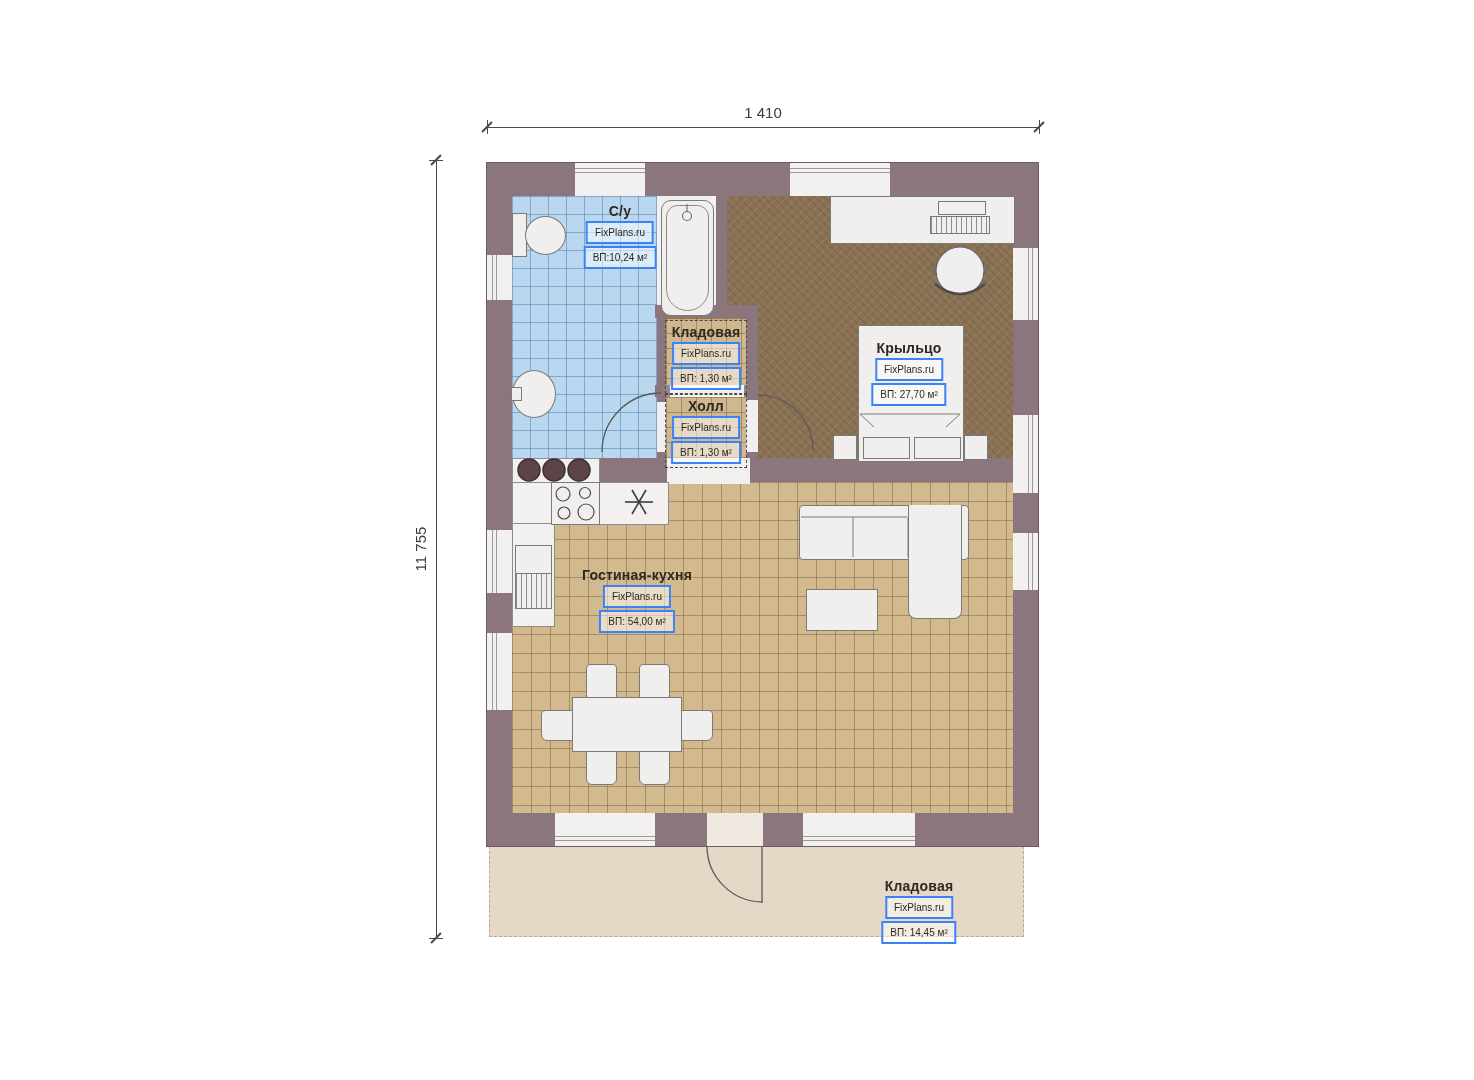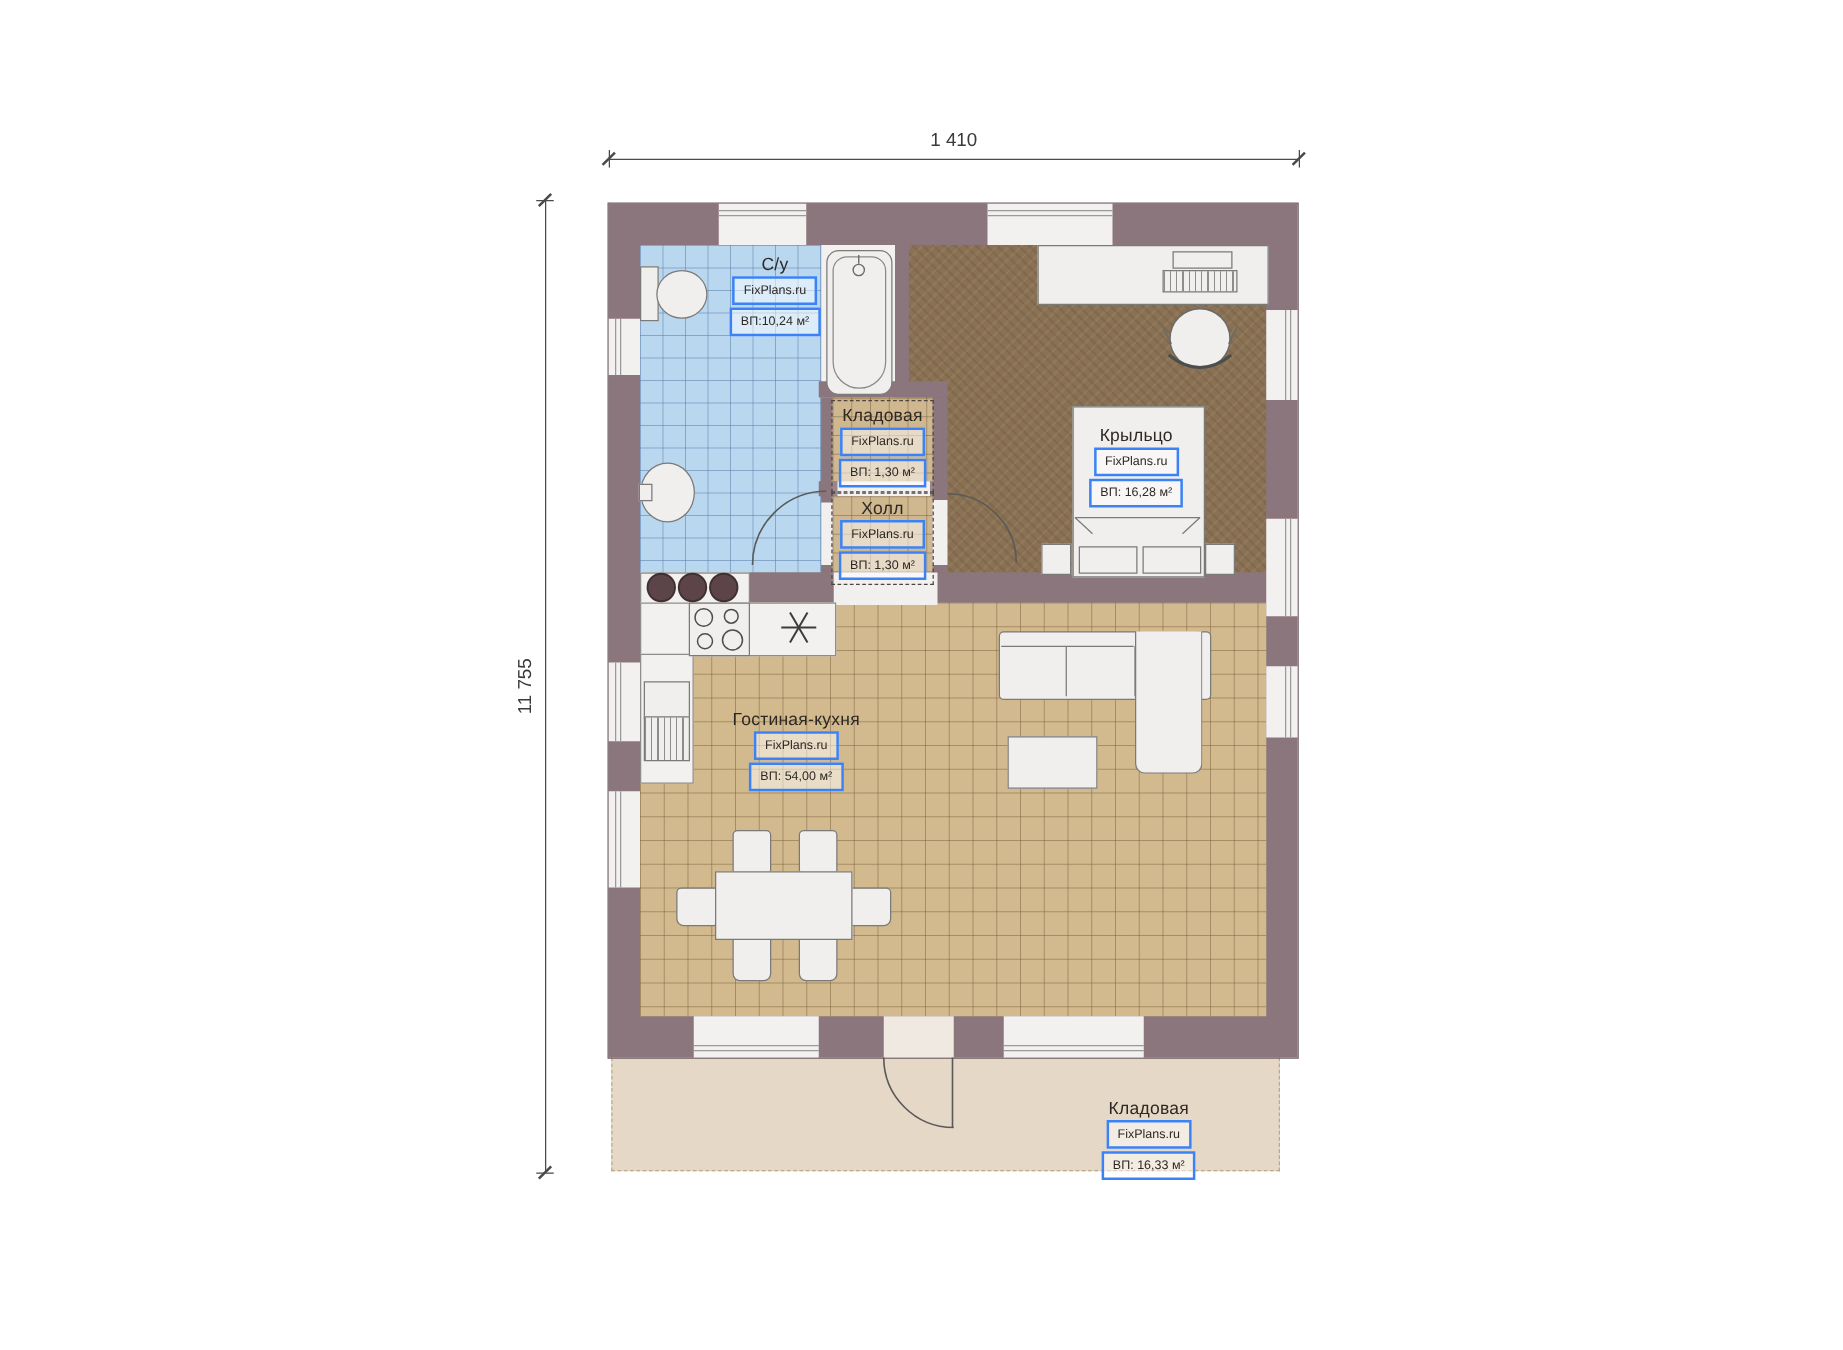--- a/index.html
+++ b/index.html
@@ -46,21 +46,21 @@
   .furn{position:absolute;background:var(--furniture,#f0efed);border:1px solid #7a7a78;}
   .round{border-radius:50%;}
   .chair{border-radius:4px 4px 6px 6px;}
   .tub{border-radius:10px;}
   .tub-inner{position:absolute;left:4px;top:4px;right:4px;bottom:4px;
              border:1px solid #8a8a88;border-radius:14px 14px 26px 26px;background:var(--furniture,#f0efed);}
   .hatch-v{background-image:repeating-linear-gradient(90deg,#8d8d8b 0 1px,transparent 1px 5px);}
   
   .lbl{position:absolute;display:flex;flex-direction:column;align-items:center;gap:2px;
        transform:translateX(-50%);z-index:30;white-space:nowrap;}
-  .lbl .t{font-weight:normal;font-size:14px;letter-spacing:.2px;}
+  .lbl .t{font-weight:bold;font-size:14px;letter-spacing:.2px;}
   .lbl .b{border:2px solid #3b82f6;background:rgba(255,255,255,.5);
           padding:0 7px;font-size:10px;line-height:19px;}
   .lbl.dashed{border:1px dashed #4e463e;padding:3px 5px;background:rgba(255,255,255,.12);}
   
   .dim-line-h{position:absolute;background:#4a4a4a;height:1px;}
   .dim-line-v{position:absolute;background:#4a4a4a;width:1px;}
   .dim-tick-v{position:absolute;width:1px;height:14px;background:#4a4a4a;}
   .dim-tick-h{position:absolute;width:14px;height:1px;background:#4a4a4a;}
   .dim-slash{position:absolute;width:14px;height:2px;background:#4a4a4a;transform:rotate(-45deg);}
   .dim-text{position:absolute;font-size:15px;color:#3a3a3a;}
@@ -214,28 +214,28 @@
 
   <div class="lbl dashed" style="left:706px;top:394px;">
     <div class="t">Холл</div>
     <div class="b">FixPlans.ru</div>
     <div class="b">ВП: 1,30 м²</div>
   </div>
 
   <div class="lbl" style="left:909px;top:340px;">
     <div class="t">Крыльцо</div>
     <div class="b">FixPlans.ru</div>
-    <div class="b">ВП: 16,28 м²</div>
+    <div class="b">ВП: 27,70 м²</div>
   </div>
 
   <div class="lbl" style="left:637px;top:567px;">
     <div class="t">Гостиная-кухня</div>
     <div class="b">FixPlans.ru</div>
     <div class="b">ВП: 54,00 м²</div>
   </div>
 
   <div class="lbl" style="left:919px;top:878px;">
     <div class="t">Кладовая</div>
     <div class="b">FixPlans.ru</div>
-    <div class="b">ВП: 16,33 м²</div>
+    <div class="b">ВП: 14,45 м²</div>
   </div>
 
 </div>
 
 </body></html>

